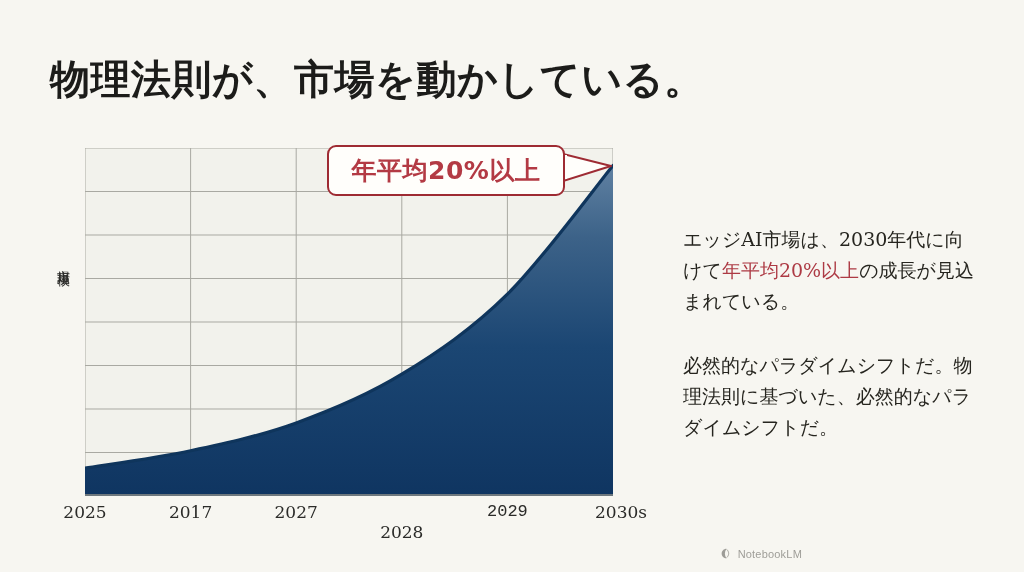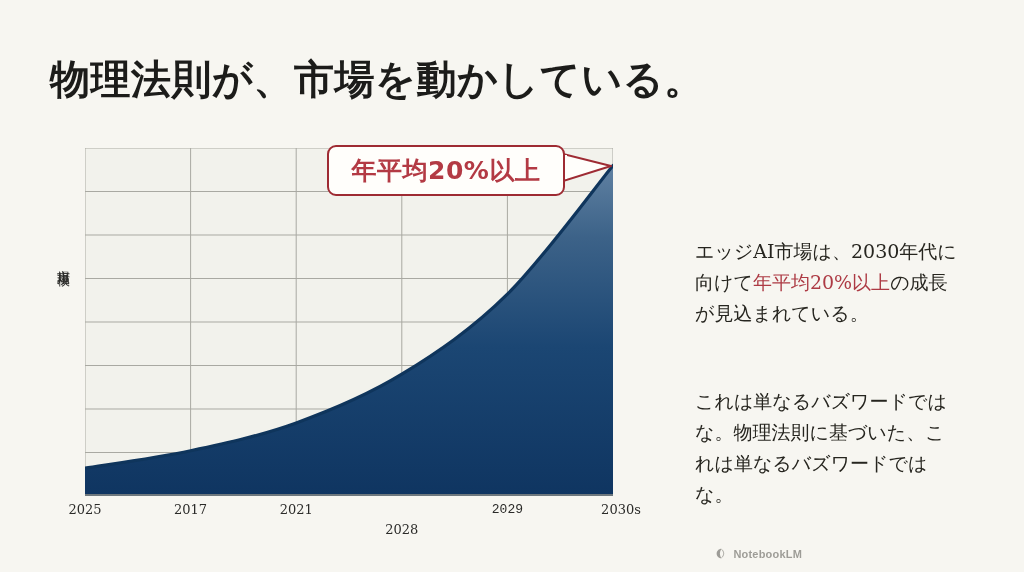--- a/index.html
+++ b/index.html
@@ -82,21 +82,21 @@
     left: 41px;
     top: 362px;
     width: 528px;
     height: 26px;
   }
   .x-tick-label {
     position: absolute;
     top: 0;
     transform: translateX(-50%);
     font-family: "DejaVu Serif", serif;
-    font-size: 13px;
+    font-size: 17px;
     color: #2b2b29;
     white-space: nowrap;
   }
 
   
   #growth-callout {
     position: absolute;
     left: 327px;
     top: 145px;
     width: 238px;
@@ -132,21 +132,21 @@
     position: absolute;
     left: 679px;
     top: 220px;
     width: 300px;
     font-family: "DejaVu Serif", serif;
     font-size: 19px;
     line-height: 1.62;
     color: #26251f;
   }
   #body-copy p {
-    margin: 16px;
+    margin: 4px;
   }
   #paragraph-gap {
     height: 26px;
   }
   .highlight-red {
     color: #ad3a44;
   }
 
   
   #watermark {
@@ -154,21 +154,21 @@
     right: 18px;
     bottom: 12px;
     display: flex;
     align-items: center;
     gap: 5px;
     opacity: 0.55;
   }
   #watermark-label {
     font-family: "Liberation Sans", sans-serif;
     font-size: 11px;
-    font-weight: 700;
+    font-weight: 400;
     color: #55544e;
     letter-spacing: 0.2px;
   }
 </style>
 </head>
 <body>
 
 <div id="slide">
 
   <div id="page-title">物理法則が、市場を動かしている。</div>
@@ -211,39 +211,39 @@
         <path id="area-fill" fill="url(#areaGradient)" stroke="none" d="M 0 320.16 C 17.6 317.26, 70.4 310.3, 105.60000000000001 302.76 C 140.8 295.21999999999997, 176.00000000000003 287.68, 211.20000000000002 274.92 C 246.4 262.16, 281.6 247.66, 316.8 226.2 C 352 204.73999999999998, 387.20000000000005 180.96, 422.40000000000003 146.16000000000003 C 457.6 111.36000000000004, 510.4 38.86000000000003, 528 17.400000000000034 L 528 348 L 0 348 Z"></path>
         <path id="area-line" fill="none" stroke="#0f355c" stroke-width="3.2" stroke-linejoin="round" stroke-linecap="round" d="M 0 320.16 C 17.6 317.26, 70.4 310.3, 105.60000000000001 302.76 C 140.8 295.21999999999997, 176.00000000000003 287.68, 211.20000000000002 274.92 C 246.4 262.16, 281.6 247.66, 316.8 226.2 C 352 204.73999999999998, 387.20000000000005 180.96, 422.40000000000003 146.16000000000003 C 457.6 111.36000000000004, 510.4 38.86000000000003, 528 17.400000000000034"></path>
 
         <line x1="0" y1="347" x2="528" y2="347" stroke="#8f8f89" stroke-width="1.4"></line>
       </svg>
     </div>
 
     <div id="x-axis-labels">
         <span class="x-tick-label" style="left: 0px;">2025</span>
         <span class="x-tick-label" style="left: 105.6px;">2017</span>
-        <span class="x-tick-label" style="left: 211.2px;">2021</span>
+        <span class="x-tick-label" style="left: 211.2px;">2027</span>
         <span class="x-tick-label" style="left: 316.8px; margin-top: 20px;">2028</span>
         <span class="x-tick-label" style="left: 422.4px; font-family: Liberation Mono, monospace;">2029</span>
         <span class="x-tick-label" style="left: 536px;">2030s</span>
       </div>
   </div>
 
   <svg id="callout-tail" viewBox="0 0 54 32">
     <path d="M0 2 L48 14 L0 29" fill="#fffefb" stroke="#9e2b33" stroke-width="2" stroke-linejoin="round" stroke-linecap="round"></path>
     <rect x="-4" y="3" width="8" height="24" fill="#fffefb"></rect>
   </svg>
   <div id="growth-callout">
     <span id="growth-callout-label">年平均20%以上</span>
   </div>
 
   <div id="body-copy">
     <p><span>エッジAI市場は、2030年代に向けて</span><span class="highlight-red">年平均20%以上</span><span>の成長が見込まれている。</span></p>
     <div id="paragraph-gap"></div>
-    <p>これは単なるバズワードではな。物理法則に基づいた、これは単なるバズワードではな。</p>
+    <p>必然的なパラダイムシフトだ。物理法則に基づいた、必然的なパラダイムシフトだ。</p>
   </div>
 
   <div id="watermark">
     <svg width="13" height="13" viewBox="0 0 24 24">
       <path d="M12 3 C7 3 3 7 3 12 C3 17 7 21 12 21 C10 18 9 15 9 12 C9 9 10 6 12 3 Z" fill="#55544e"></path>
       <path d="M13 5 C15 7 16 9.5 16 12 C16 14.5 15 17 13 19" fill="none" stroke="#55544e" stroke-width="1.8" stroke-linecap="round"></path>
     </svg>
     <span id="watermark-label">NotebookLM</span>
   </div>
 

